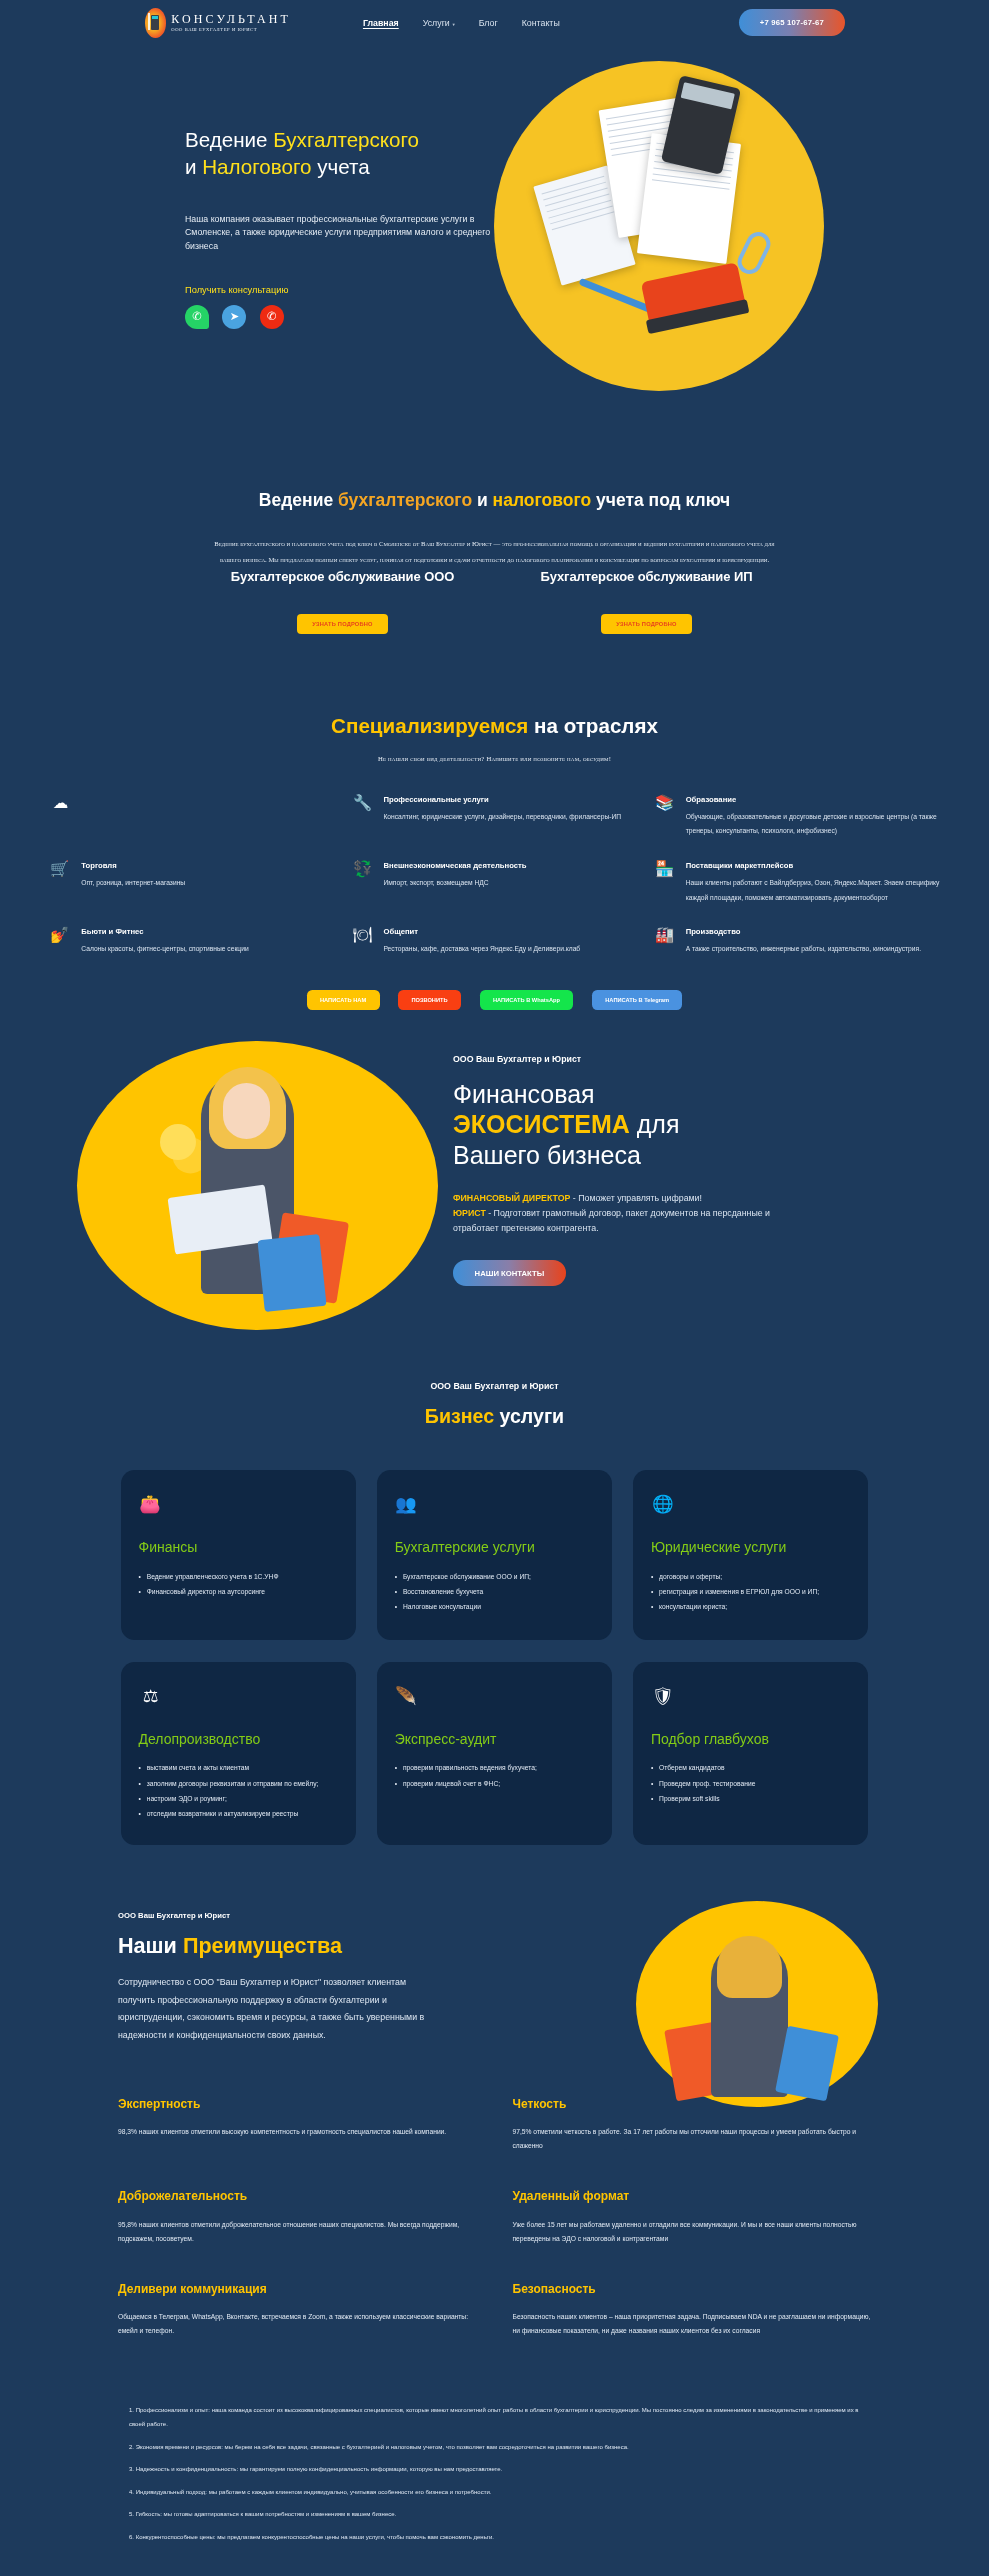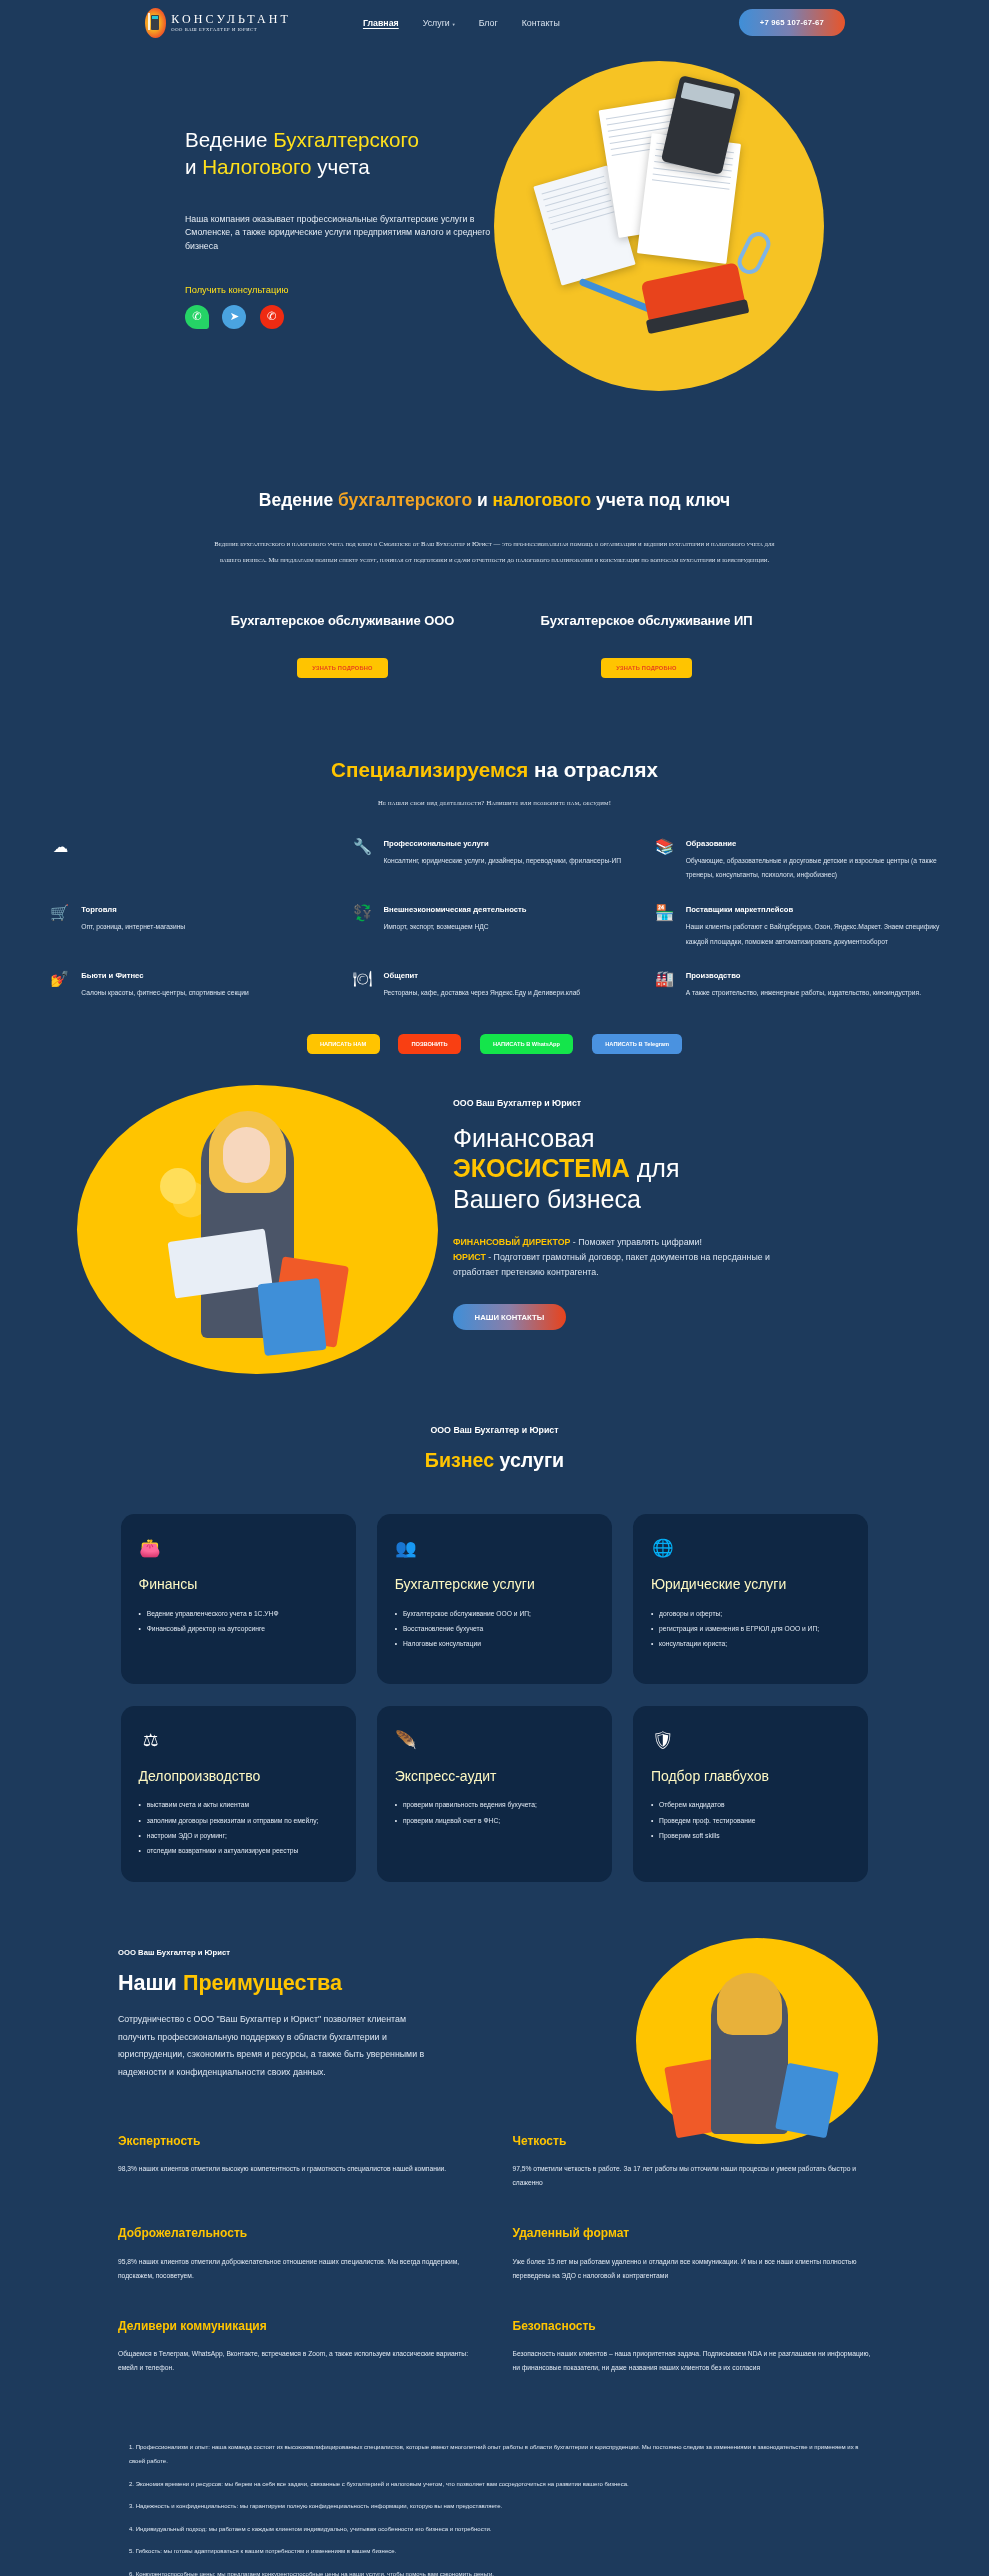--- a/index.html
+++ b/index.html
@@ -66,21 +66,21 @@
   .soc.tg{background:#4aa3e0;}
   .soc.call{background:#ef2b12;}
 
   
   .sec{position:relative;padding:0;}
   .h2{text-align:center;font-size:17.5px;font-weight:bold;line-height:1.45;}
   .h2 .y{color:#ffc400;}
   .h2 .o{color:#f5a623;}
   .lead-serif{max-width:577px;margin:23px auto 0;text-align:center;font-size:6.7px;line-height:2.4;
     color:#e4ecf5;font-family:"Liberation Serif","DejaVu Serif",serif;font-variant:small-caps;}
-  .two-col{display:flex;justify-content:center;gap:36px;margin-top:44px;}
+  .two-col{display:flex;justify-content:center;gap:36px;}
   .two-col .col{width:268px;text-align:center;}
   .two-col .col h3{font-size:13px;font-weight:bold;letter-spacing:-0.1px;}
   .btn-yellow{display:inline-block;margin-top:30px;background:#ffc400;color:#e8431c;border:none;
     font-size:5.7px;font-weight:bold;letter-spacing:0.2px;padding:7.2px 15.5px;border-radius:4.1px;cursor:pointer;}
 
   
   .ind-sub{text-align:center;font-size:6.7px;margin-top:14.4px;color:#e8eef6;
     font-family:"Liberation Serif","DejaVu Serif",serif;font-variant:small-caps;letter-spacing:0.2px;}
   .ind-grid{display:grid;grid-template-columns:repeat(3,1fr);gap:0 15.5px;margin-top:26px;padding:0 49px;}
   .ind{display:flex;gap:9.3px;margin-bottom:15.5px;}
@@ -115,21 +115,21 @@
   .btn-grad{margin-top:23px;padding:8.8px 21.6px;border:none;border-radius:20.6px;color:#fff;font-size:7.7px;
     font-weight:bold;cursor:pointer;background:linear-gradient(90deg,#3f8fd8 0%,#8a7ea8 50%,#e8431c 100%);}
 
   
   .biz{padding:20.6px 0 20.6px;}
   .biz .eyebrow{text-align:center;}
   .biz .h2{margin-top:11.3px;font-size:19.6px;}
   .cards{display:grid;grid-template-columns:repeat(3,1fr);gap:21.6px;margin-top:40px;padding:0 121px;}
   .card{background:#0f2744;border-radius:13.4px;padding:20.6px 17.5px 23px;min-height:170px;}
   .card .cico{width:24px;height:27px;display:flex;align-items:center;justify-content:center;font-size:17.5px;color:#fff;}
-  .card h3{margin-top:14px;font-size:14px;font-weight:400;line-height:1.15;color:#fef9c3;}
+  .card h3{margin-top:21px;font-size:14px;font-weight:400;line-height:1.15;color:#84cc16;}
   .card ul{margin-top:13.4px;list-style:none;}
   .card li{position:relative;padding-left:8.2px;font-size:6.7px;line-height:2.3;color:#e3ebf5;}
   .card li::before{content:"•";position:absolute;left:0;top:0;color:#e3ebf5;}
 
   
   .adv{position:relative;margin-top:46px;padding-bottom:20.6px;}
   .adv-blob{position:absolute;right:111px;top:-10.3px;width:242px;height:206px;border-radius:50%;background:#ffc400;}
   .adv-art{position:absolute;right:149px;top:15.5px;width:170px;height:185px;}
   .adv-art .p2{position:absolute;left:41px;top:15.5px;width:77px;height:155px;background:#4b5568;border-radius:36px 36px 5.2px 5.2px;}
   .adv-art .h2h{position:absolute;left:47px;top:9.3px;width:65px;height:62px;background:#e8b13a;border-radius:32px 32px 15.5px 15.5px;}

